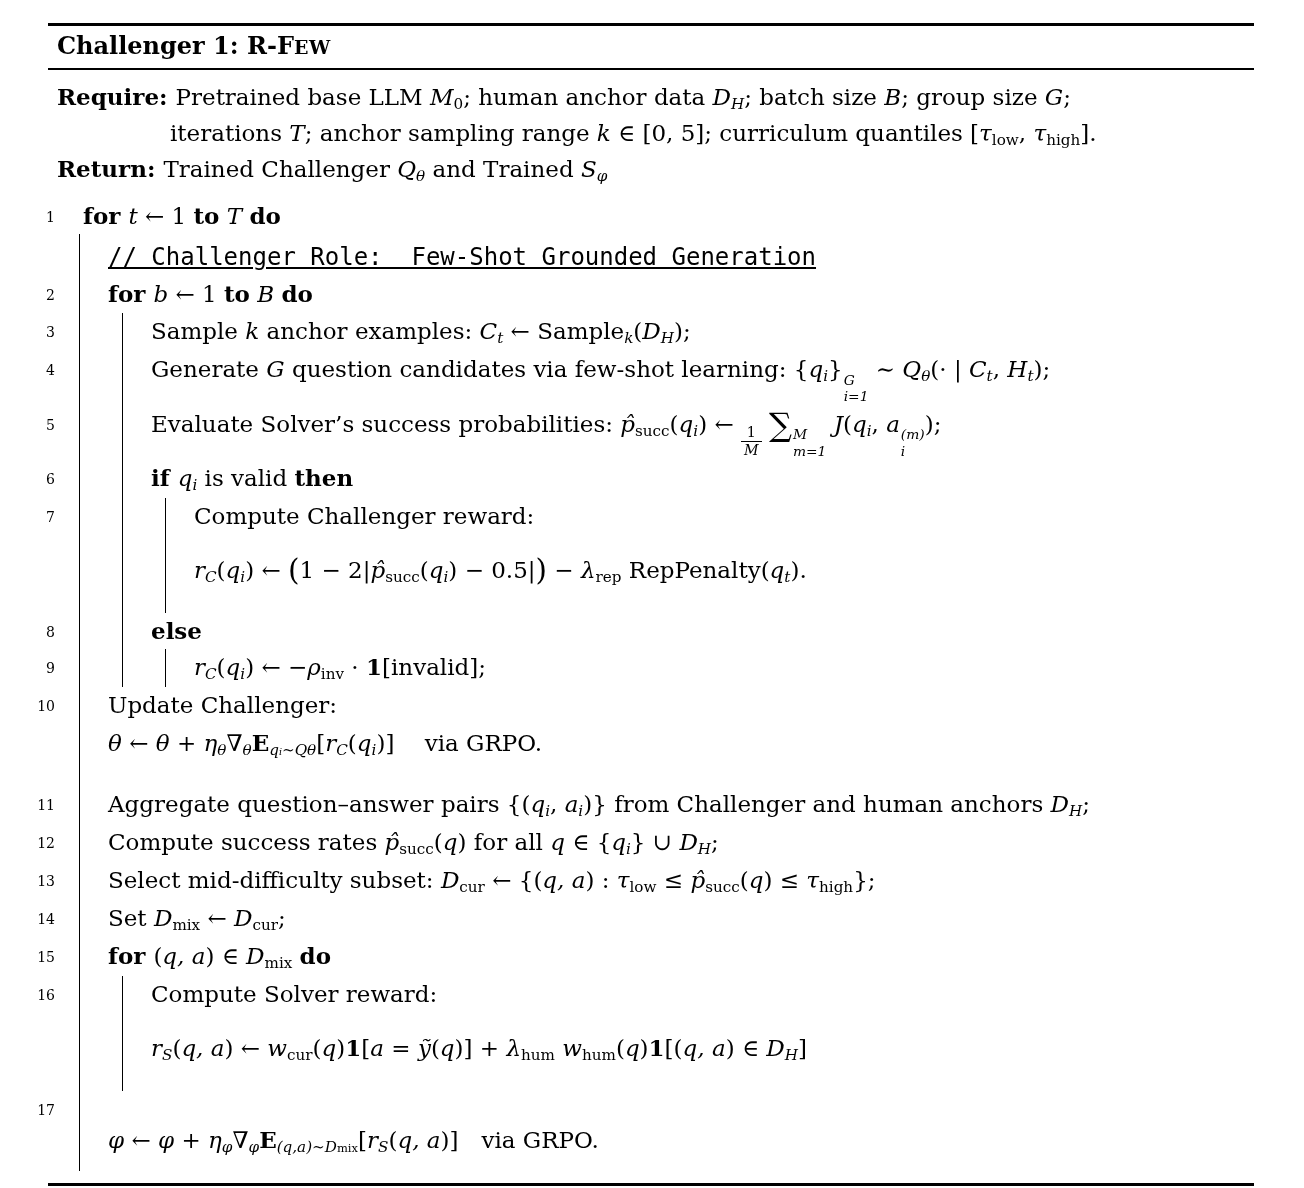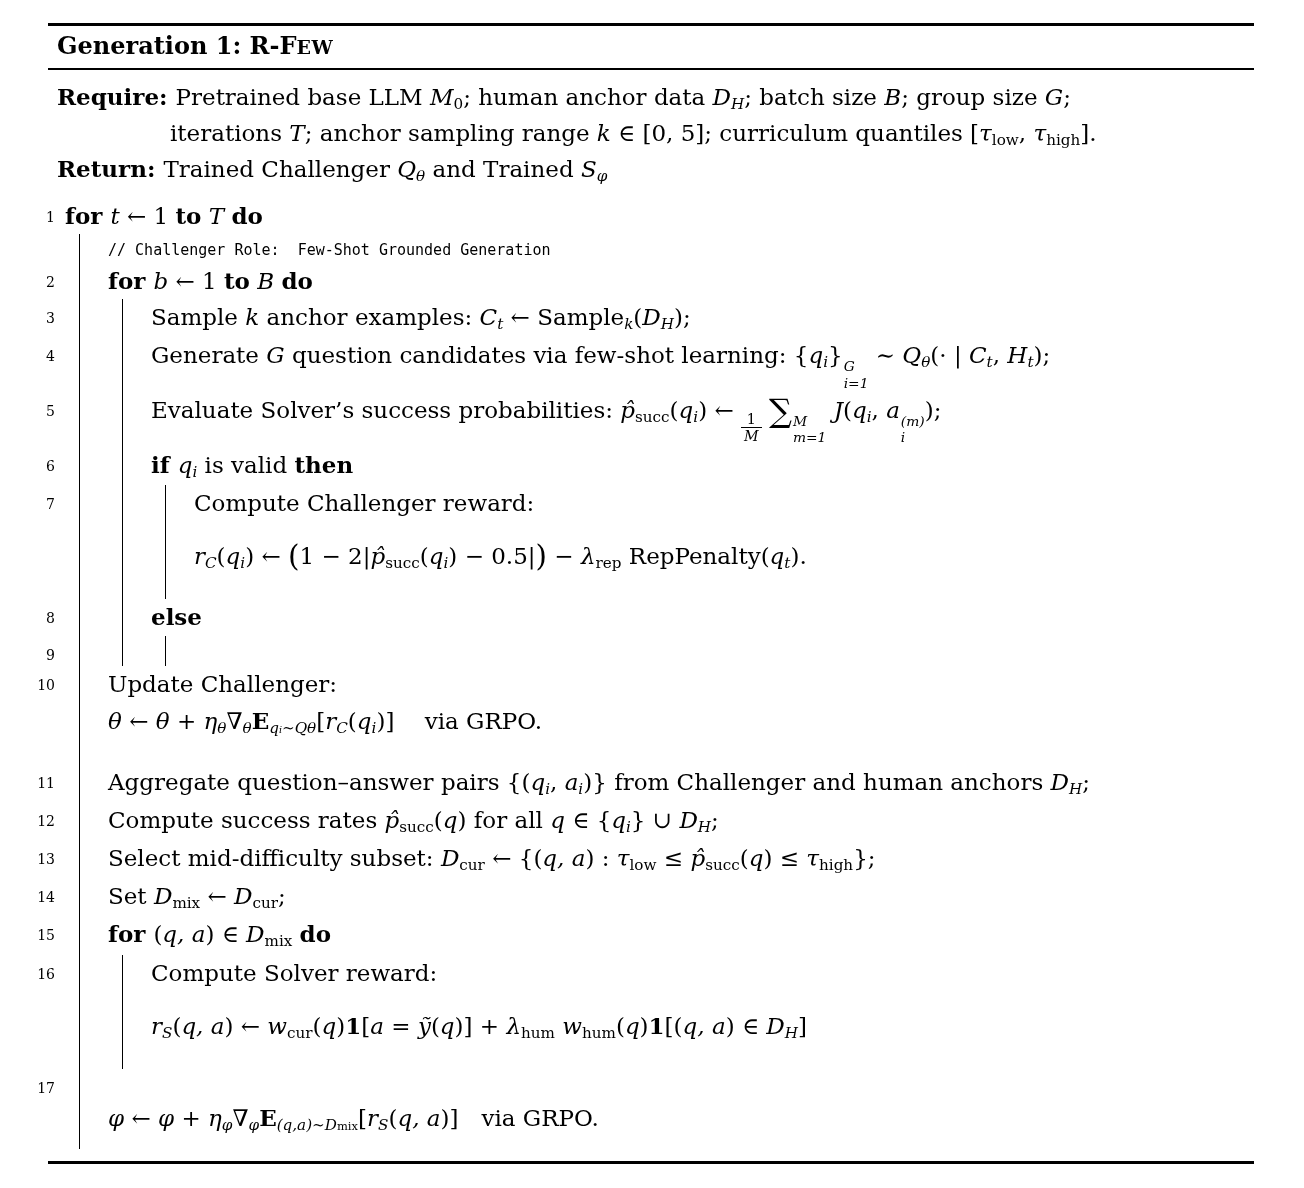--- a/index.html
+++ b/index.html
@@ -35,27 +35,28 @@
     flex: 0 0 28px;
     margin-left: -30px;
     padding-right: 10px;
     text-align: right;
     font-size: 14px;
     padding-top: 9px;
     box-sizing: content-box;
   }
   .bar { flex: 0 0 42px; border-left: 1.5px solid #000; }
   .num + .bar { margin-left: 14px; }
-  .content { padding: 1px 0; }
+  .content { padding: 1px 0; margin-left: 18px; }
   .bar + .content { margin-left: -14px; }
   .content.comment {
     font-family: "DejaVu Sans Mono", monospace;
-    font-size: 15px;
+    font-size: 24px;
     padding-top: 5px;
     white-space: pre;
+    text-decoration: underline;
   }
   .content.eq { flex: 1; }
   .eq.va { padding: 18px 0 24px; }
   .eq.vb { padding: 2px 0 24px; }
   .eq.vc { padding: 2px 0 12px; }
   .rm { font-style: normal; }
   .it { font-style: italic; }
   .bf { font-weight: bold; }
   .sc { font-weight: bold; font-size: 79%; letter-spacing: 0.5px; }
   .tt { font-family: "DejaVu Sans Mono", monospace; }
@@ -75,21 +76,21 @@
     font-size: 60%; line-height: 1.2; vertical-align: -0.55em;
     text-align: left; font-style: italic; padding-left: 1px;
   }
   .sum { font-size: 140%; line-height: 1; vertical-align: -0.12em; }
   .big { font-size: 128%; line-height: 1; vertical-align: -0.08em; }
 </style>
 </head>
 <body>
 
 <div class="algo">
-  <div class="caption" id="caption"><span class="bf">Generation 1: R-F</span><span class="sc">EW</span></div>
+  <div class="caption" id="caption"><span class="bf">Challenger 1: R-F</span><span class="sc">EW</span></div>
   <div class="abody">
     <div id="preamble">
         <div class="pre-line"><span class="bf">Require: </span><span class="rm">Pretrained base LLM </span><span class="it">M</span><span class="sub">0</span><span class="rm">; human anchor data </span><span class="cal">D</span><span class="subit">H</span><span class="rm">; batch size </span><span class="it">B</span><span class="rm">; group size </span><span class="it">G</span><span class="rm">;</span></div>
         <div class="pre-line hang"><span class="rm">iterations </span><span class="it">T</span><span class="rm">; anchor sampling range </span><span class="it">k</span><span class="rm"> ∈ [0, 5]; curriculum quantiles [</span><span class="it">τ</span><span class="sub">low</span><span class="rm">, </span><span class="it">τ</span><span class="sub">high</span><span class="rm">].</span></div>
         <div class="pre-line"><span class="bf">Return: </span><span class="rm">Trained Challenger </span><span class="it">Q</span><span class="subit">θ</span><span class="rm"> and Trained </span><span class="it">S</span><span class="subit">φ</span></div>
       </div>
     <div id="lines">
         <div class="line">
           <span class="num">1</span>
           <div class="content code"><span class="bf">for </span><span class="it">t</span><span class="rm"> ← 1 </span><span class="bf">to</span><span class="rm"> </span><span class="it">T</span><span class="rm"> </span><span class="bf">do</span></div>
@@ -158,20 +159,21 @@
           <span class="num">8</span>
           <span class="bar"></span>
           <span class="bar"></span>
           <div class="content code"><span class="bf">else</span></div>
         </div>
         <div class="line">
           <span class="num">9</span>
           <span class="bar"></span>
           <span class="bar"></span>
           <span class="bar"></span>
+          <div class="content code"><span class="it">r</span><span class="subit">C</span><span class="rm">(</span><span class="it">q</span><span class="subit">i</span><span class="rm">) ← −</span><span class="it">ρ</span><span class="sub">inv</span><span class="rm"> · </span><span class="bf">1</span><span class="rm">[invalid];</span></div>
         </div>
         <div class="line">
           <span class="num">10</span>
           <span class="bar"></span>
           <div class="content code"><span class="rm">Update Challenger:</span></div>
         </div>
         <div class="line">
           <span class="num"></span>
           <span class="bar"></span>
           <div class="content eq vb"><span class="it">θ</span><span class="rm"> ← </span><span class="it">θ</span><span class="rm"> + </span><span class="it">η</span><span class="subit">θ</span><span class="rm">∇</span><span class="subit">θ</span><span class="bb">E</span><span class="subit">qᵢ∼Qθ</span><span class="rm">[</span><span class="it">r</span><span class="subit">C</span><span class="rm">(</span><span class="it">q</span><span class="subit">i</span><span class="rm">)]</span><span class="rm"> </span><span class="rm"> via GRPO.</span></div>

